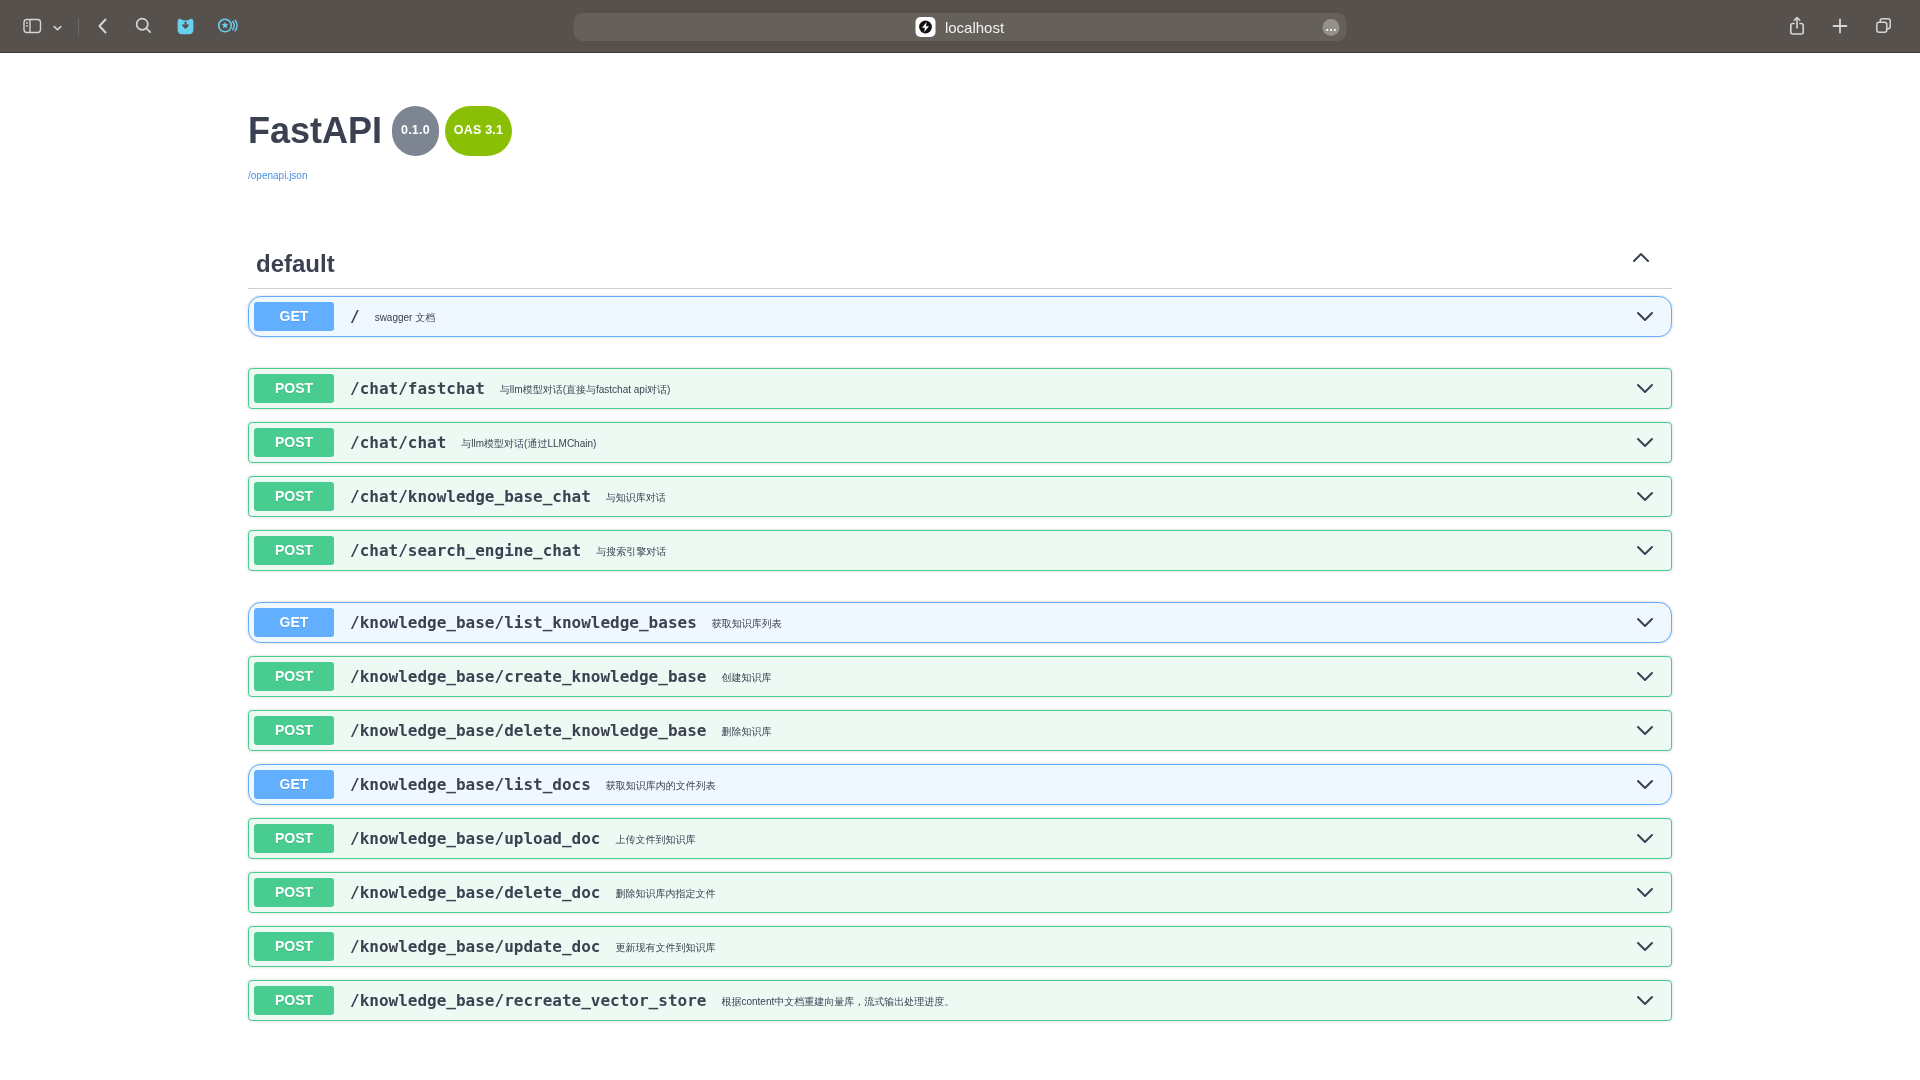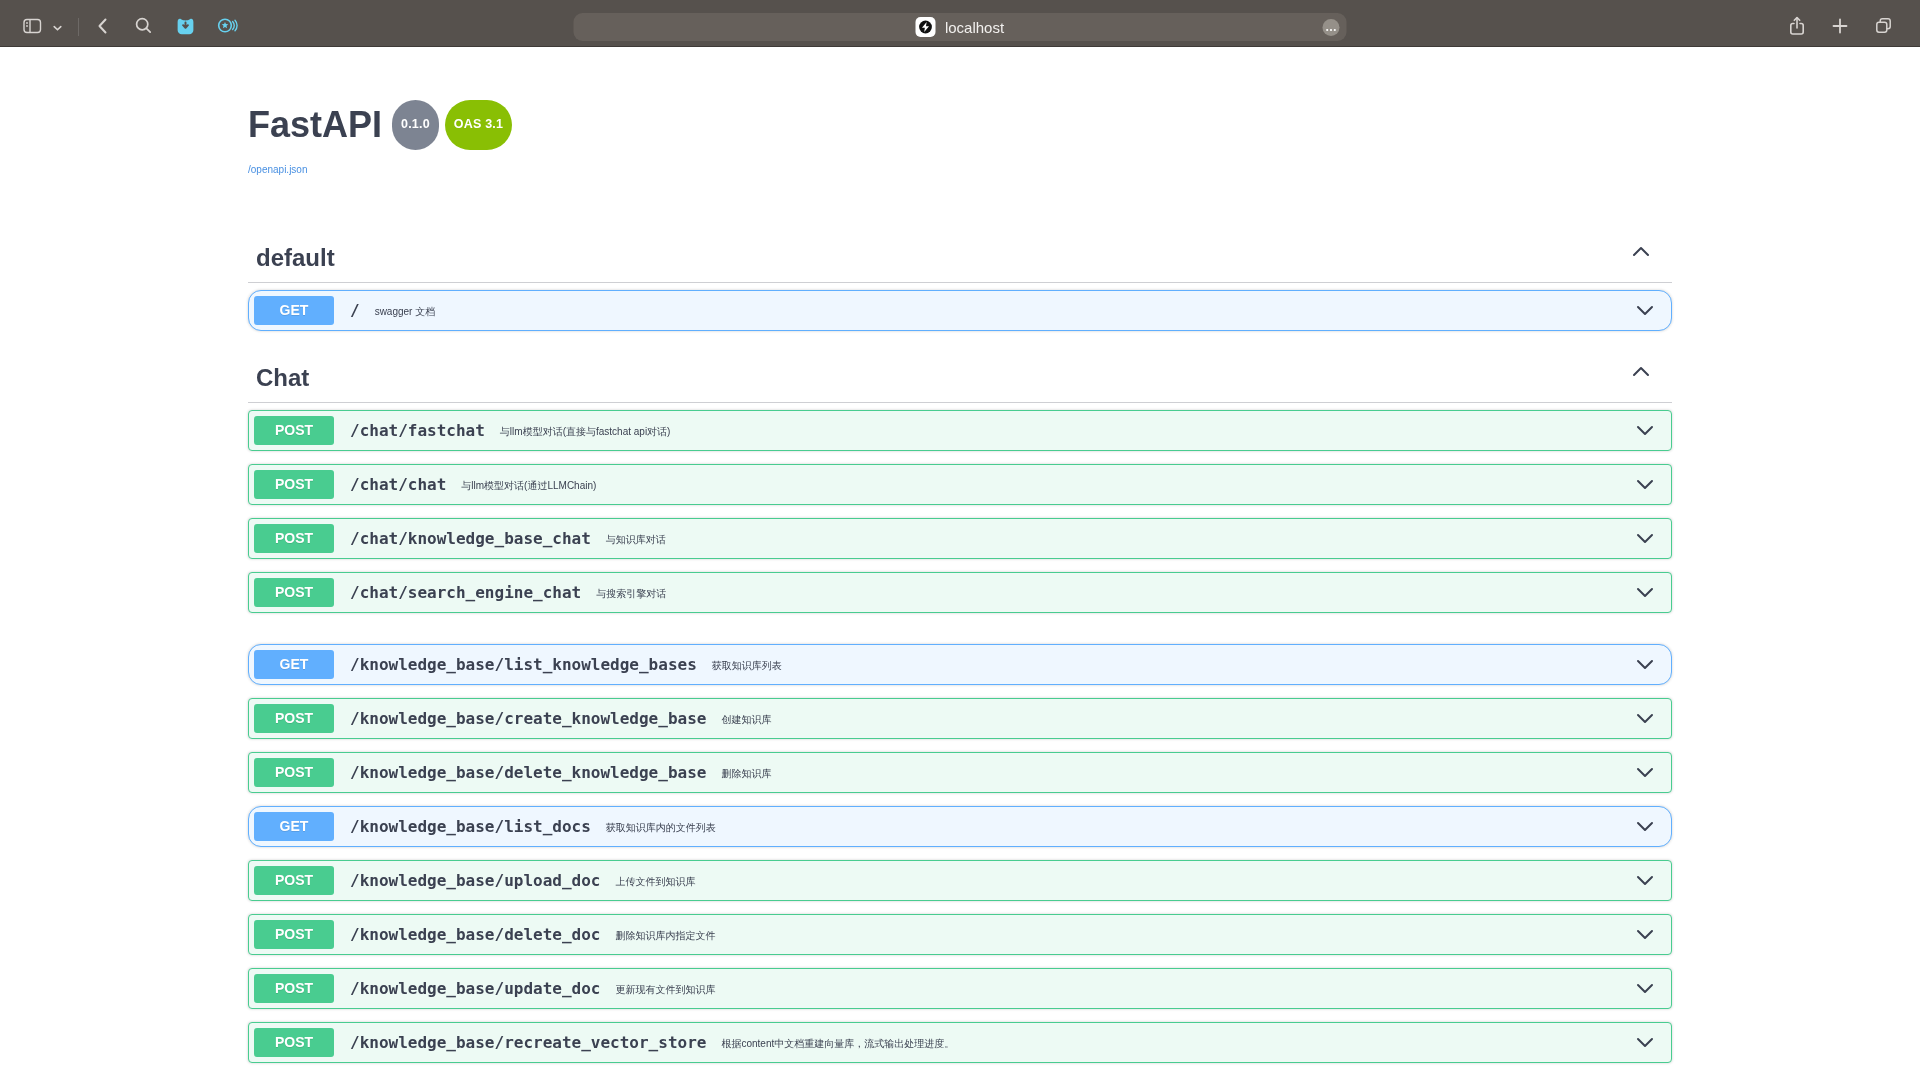--- a/index.html
+++ b/index.html
@@ -1,20 +1,20 @@
 <!DOCTYPE html>
 <html><head>
 <meta charset="utf-8">
 <style>
   * { margin:0; padding:0; box-sizing:border-box; }
   html,body { width:1920px; height:1080px; overflow:hidden; background:#fff;
     font-family:"Liberation Sans","DejaVu Sans",sans-serif; }
 
   
-  .toolbar { position:relative; height:47px; background:#56514d;
+  .toolbar { position:relative; height:53px; background:#56514d;
     border-bottom:1px solid #3e3a37; }
   .tb-left { position:absolute; left:20px; top:0; height:54px;
     display:flex; align-items:center; gap:14px; }
   .tb-right { position:absolute; right:24px; top:0; height:54px;
     display:flex; align-items:center; gap:20px; }
   .tb-btn { display:flex; align-items:center; justify-content:center;
     background:none; border:none; cursor:pointer; padding:2px; }
   .tb-sep { width:1px; height:18px; background:rgba(255,255,255,.14); }
   .urlbar { position:absolute; left:50%; top:13px; transform:translateX(-50%);
     width:773px; height:28px; background:#66605b; border-radius:9px;
@@ -193,28 +193,20 @@
         <span class="row-arrow">
           <svg width="22" height="16" viewBox="0 0 22 16" fill="none">
               <path d="M4 4 L11 11 L18 4" stroke="#3b4151" stroke-width="2" stroke-linecap="round" stroke-linejoin="round"></path>
             </svg>
         </span>
       </div>
     </div>
   </div>
 
   <div class="section">
-    <div class="tag-header">
-      <span class="tag-title">Chat</span>
-      <span>
-        <svg width="22" height="16" viewBox="0 0 22 16" fill="none">
-            <path d="M4 12 L11 5 L18 12" stroke="#3b4151" stroke-width="2" stroke-linecap="round" stroke-linejoin="round"></path>
-          </svg>
-      </span>
-    </div>
     <div class="rows">
       <div class="opblock post">
         <span class="method">POST</span>
         <span class="path">/chat/fastchat</span>
         <span class="desc">与llm模型对话(直接与fastchat api对话)</span>
         <span class="row-arrow">
           <svg width="22" height="16" viewBox="0 0 22 16" fill="none">
               <path d="M4 4 L11 11 L18 4" stroke="#3b4151" stroke-width="2" stroke-linecap="round" stroke-linejoin="round"></path>
             </svg>
         </span>

